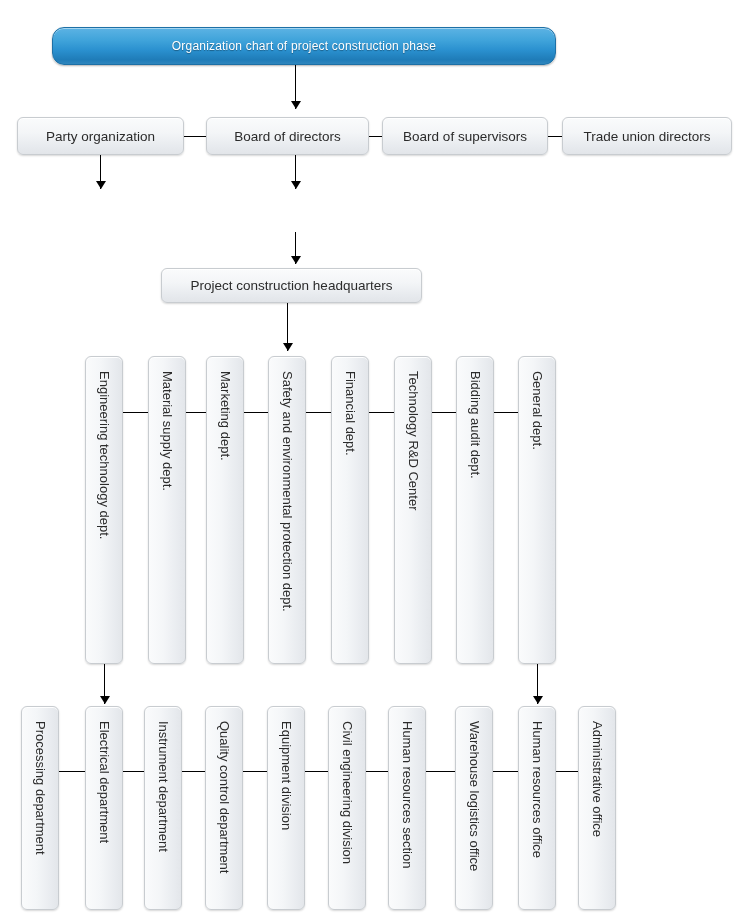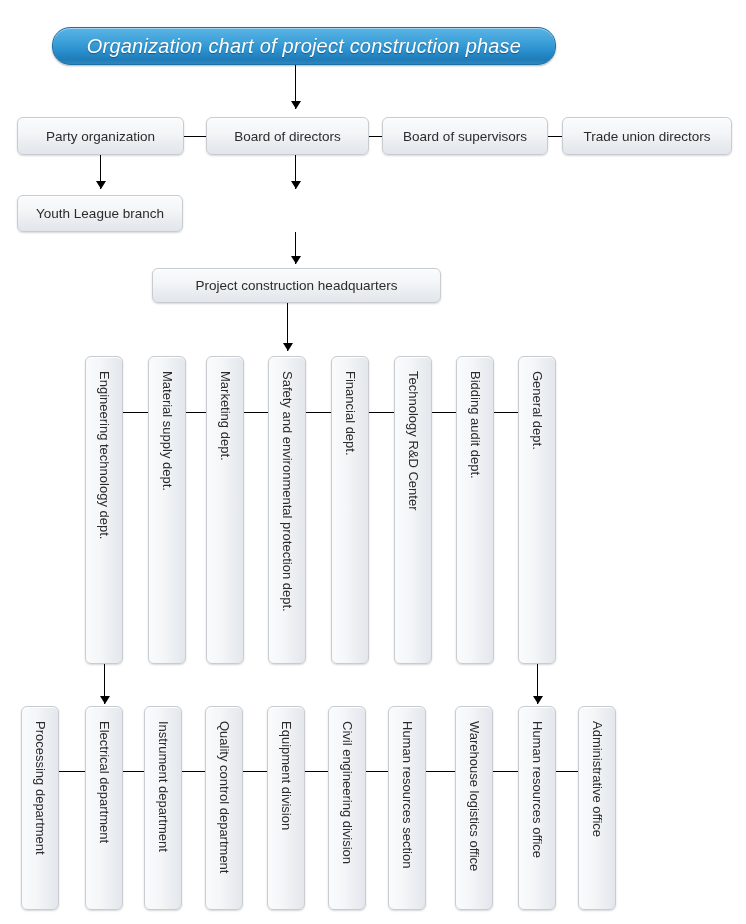--- a/index.html
+++ b/index.html
@@ -11,29 +11,28 @@
     overflow:hidden;
     position:relative;
   }
   #chart{position:absolute;left:0;top:0;width:746px;height:924px;}
 
   
   .banner{
     position:absolute;
     display:flex;align-items:center;justify-content:center;
     box-sizing:border-box;
-    border-radius:18px;
+    border-radius:12px;
     color:#ffffff;
-    font-size:20px;
+    font-size:12px;
     letter-spacing:.2px;
     background:linear-gradient(to bottom,#5cb3e4 0%,#3fa3da 35%,#2a90cf 62%,#1f7cb8 88%,#2f86bd 100%);
     border:1px solid #1d70a6;
     box-shadow:0 1px 2px rgba(0,0,0,.30), inset 0 1px 0 rgba(255,255,255,.45);
     text-shadow:0 1px 1px rgba(0,0,0,.35);
-    font-style:italic;
   }
 
   
   .node{
     position:absolute;
     box-sizing:border-box;
     border:1px solid #c8ccd0;
     border-radius:6px;
     background:linear-gradient(to bottom,#fafbfc 0%,#f3f5f7 42%,#e7eaee 80%,#e2e5e9 100%);
     box-shadow:0 1px 2px rgba(0,0,0,.16), inset 0 1px 0 rgba(255,255,255,.9);
@@ -99,28 +98,25 @@
   <div class="hline" style="left:184px;top:136px;width:22px;"></div>
   <div class="hline" style="left:369px;top:136px;width:13px;"></div>
   <div class="hline" style="left:548px;top:136px;width:14px;"></div>
 
   <div class="vline" style="left:100px;top:155px;height:34px;"></div>
   <div class="arrow" style="left:96px;top:181px;"></div>
 
   <div class="vline" style="left:295px;top:155px;height:34px;"></div>
   <div class="arrow" style="left:291px;top:181px;"></div>
 
-  <div class="node h" style="left:17px;top:195px;width:166px;height:37px;">
-    <span>Youth League branch</span>
-  </div>
 
   <div class="vline" style="left:295px;top:232px;height:32px;"></div>
   <div class="arrow" style="left:291px;top:256px;"></div>
 
-  <div class="node h" style="left:152px;top:268px;width:289px;height:35px;">
+  <div class="node h" style="left:161px;top:268px;width:261px;height:35px;">
     <span>Project construction headquarters</span>
   </div>
 
   <div class="vline" style="left:287px;top:303px;height:48px;"></div>
   <div class="arrow" style="left:283px;top:343px;"></div>
 
   <div class="node v align-top" style="left:85px;top:356px;width:38px;height:308px;">
     <span class="vtxt">Engineering technology dept.</span>
   </div>
   <div class="node v align-top" style="left:148px;top:356px;width:38px;height:308px;">

